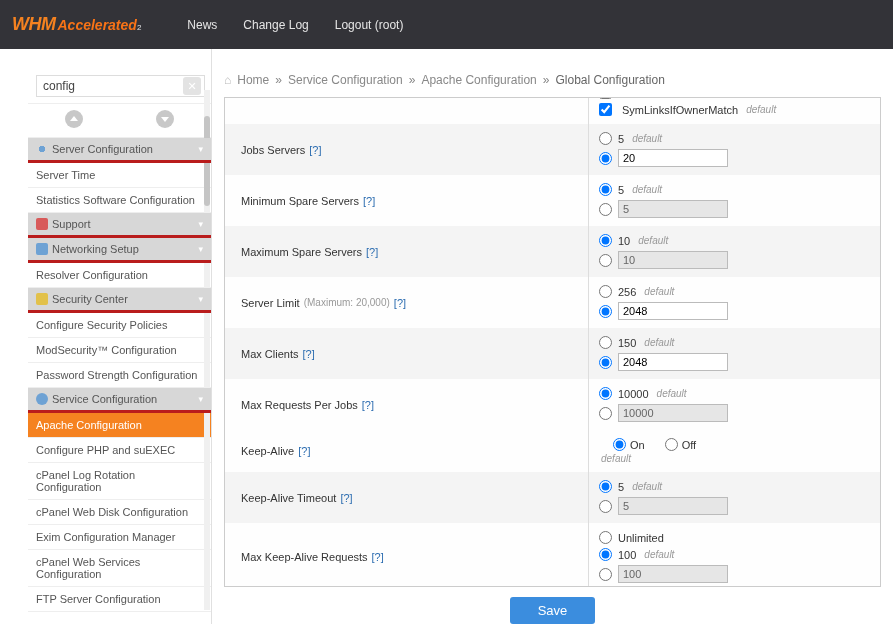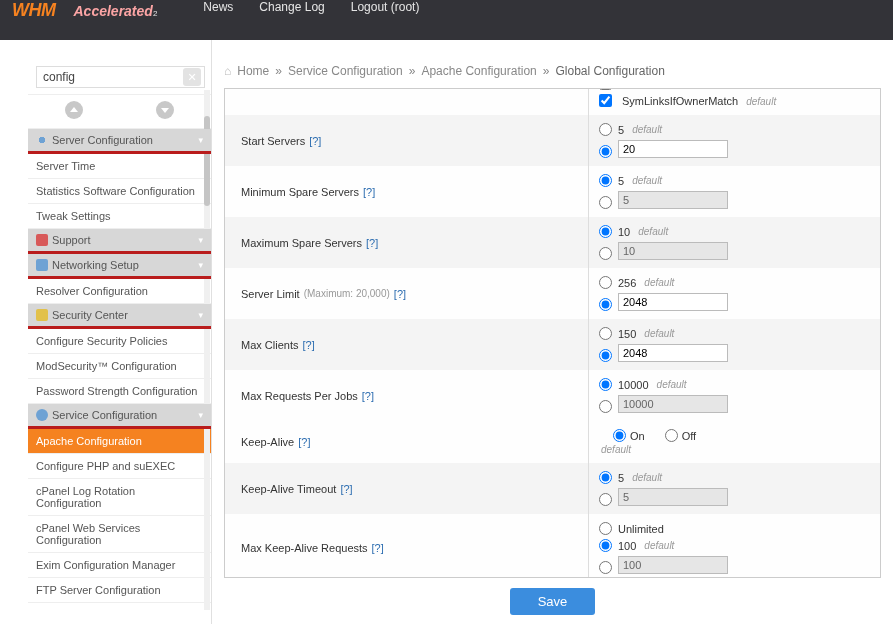--- a/index.html
+++ b/index.html
@@ -1,22 +1,22 @@
 <!DOCTYPE html>
 <html><head>
 <meta charset="utf-8">
 <style>
   * { box-sizing: border-box; margin: 0; padding: 0; }
   body { font-family: Arial, Helvetica, sans-serif; font-size: 12px; color: #333; background: #fff; width: 893px; height: 624px; overflow: hidden; }
   
   
-  .header { background: #333338; height: 40px; display: flex; align-items: flex-start; padding: 0 12px; }
+  .header { background: #333338; height: 49px; display: flex; align-items: center; padding: 0 12px; }
   .logo { display: flex; align-items: baseline; margin-right: 20px; }
   .logo-whm { color: #f58220; font-weight: bold; font-size: 18px; font-style: italic; letter-spacing: -0.5px; }
-  .logo-acc { color: #fca5a5; font-style: italic; font-size: 14px; margin-left: 18px; font-weight: 600; }
+  .logo-acc { color: #f97316; font-style: italic; font-size: 14px; margin-left: 2px; font-weight: 600; }
   .logo-sub { color: #e5e5e5; font-size: 8px; vertical-align: sub; }
   .header-link { color: #e5e5e5; text-decoration: none; font-size: 12px; margin-left: 26px; }
   
   
   .wrap { display: flex; height: 584px; }
   .sidebar { width: 212px; background: #fff; display: flex; flex-direction: column; border-right: 1px solid #e0e0e0; padding-left: 28px; }
   .scrollbar-fake { position: absolute; left: 204px; top: 90px; width: 6px; height: 520px; background: #f0f0f0; }
   .scrollbar-thumb { position: absolute; top: 26px; width: 6px; height: 90px; background: #c5c5c5; border-radius: 3px; }
 
   .main { flex: 1; background: #fff; display: flex; flex-direction: column; height: 584px; }
@@ -56,21 +56,21 @@
   .config-area { margin: 0 12px; border: 1px solid #ccc; height: 490px; overflow: hidden; background: #f9f9f9; position: relative; }
   .config-rows { position: absolute; top: -20px; left: 0; right: 0; }
   .cfg-row { display: flex; }
   .cfg-row.alt { background: #f4f4f4; }
   .cfg-row.norm { background: #fefefe; }
   .cfg-label { width: 364px; padding: 14px 10px 14px 16px; font-size: 11px; color: #333; display: flex; align-items: center; border-right: 1px solid #ddd; }
   .cfg-label .hint { color: #999; font-size: 10px; margin-left: 4px; }
   .cfg-value { flex: 1; padding: 8px 10px; font-size: 11px; color: #333; }
   .help-link { color: #2b6cb0; text-decoration: none; margin-left: 4px; font-size: 11px; }
   .opt-line { display: flex; align-items: center; gap: 6px; margin-bottom: 4px; }
-  .opt-line:last-child { margin-bottom: 0; align-items: flex-end; }
+  .opt-line:last-child { margin-bottom: 0; }
   .opt-line input[type=radio] { margin: 0; }
   .opt-line input[type=checkbox] { margin-right: 4px; }
   .def-tag { font-style: italic; color: #999; font-size: 10px; margin-left: 2px; }
   .txt-input { width: 110px; height: 18px; border: 1px solid #bbb; padding: 0 4px; font-size: 11px; }
   .txt-input[disabled] { background: #e6e6e6; color: #666; }
   .inline-radio { display: inline-flex; align-items: center; gap: 4px; margin-right: 20px; }
   
   .save-wrap { text-align: center; margin-top: 10px; }
   .save-btn { background: #3b8dde; color: #fff; border: none; padding: 6px 28px; font-size: 13px; border-radius: 3px; cursor: pointer; }
 </style>
@@ -103,21 +103,20 @@
         <div class="scrollbar-thumb"></div>
       </div>
     <div id="sections-mount">
         <div class="sect-head">
           <span class="sect-icon icon-gear"></span>
           <span>Server Configuration</span>
           <span class="chev">▾</span>
         </div>
         <div class="menu-item">Server Time</div>
         <div class="menu-item">Statistics Software Configuration</div>
-        <div class="menu-item">Tweak Settings</div>
         <div class="sect-head">
           <span class="sect-icon icon-support"></span>
           <span>Support</span>
           <span class="chev">▾</span>
         </div>
         <div class="sect-head">
           <span class="sect-icon icon-net"></span>
           <span>Networking Setup</span>
           <span class="chev">▾</span>
         </div>
@@ -131,22 +130,23 @@
         <div class="menu-item">ModSecurity™ Configuration</div>
         <div class="menu-item">Password Strength Configuration</div>
         <div class="sect-head">
           <span class="sect-icon icon-svc"></span>
           <span>Service Configuration</span>
           <span class="chev">▾</span>
         </div>
         <div class="menu-item active">Apache Configuration</div>
         <div class="menu-item">Configure PHP and suEXEC</div>
         <div class="menu-item">cPanel Log Rotation Configuration</div>
+        <div class="menu-item">cPanel Web Disk Configuration</div>
+        <div class="menu-item">Exim Configuration Manager</div>
         <div class="menu-item">cPanel Web Services Configuration</div>
-        <div class="menu-item">Exim Configuration Manager</div>
         <div class="menu-item">FTP Server Configuration</div>
       </div>
   </div>
 
   <div class="main">
     <div class="breadcrumb">
       <span class="home-icon">⌂</span>
       <a href="#">Home</a>
       <span>»</span>
       <a href="#">Service Configuration</a>
@@ -167,21 +167,21 @@
               </div>
               <div class="opt-line">
                 <input type="checkbox" checked="" style="">
                 <span>SymLinksIfOwnerMatch</span> 
                 <span class="def-tag">default</span>
               </div>
             </div>
           </div>
           <div class="cfg-row alt">
             <div class="cfg-label">
-              <span>Start Servers</span> 
+              <span>Jobs Servers</span> 
               <a href="#" class="help-link">[?]</a>
             </div>
             <div class="cfg-value">
    <div class="opt-line">
                 <input type="radio" style="">
                 <span>5</span> 
                 <span class="def-tag">default</span>
               </div>
    <div class="opt-line">
                 <input type="radio" checked="" style="">

